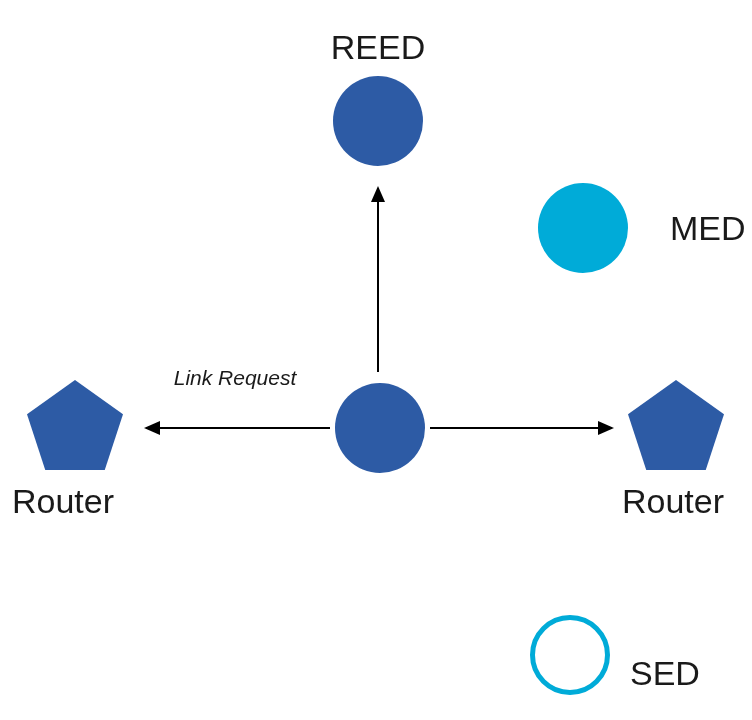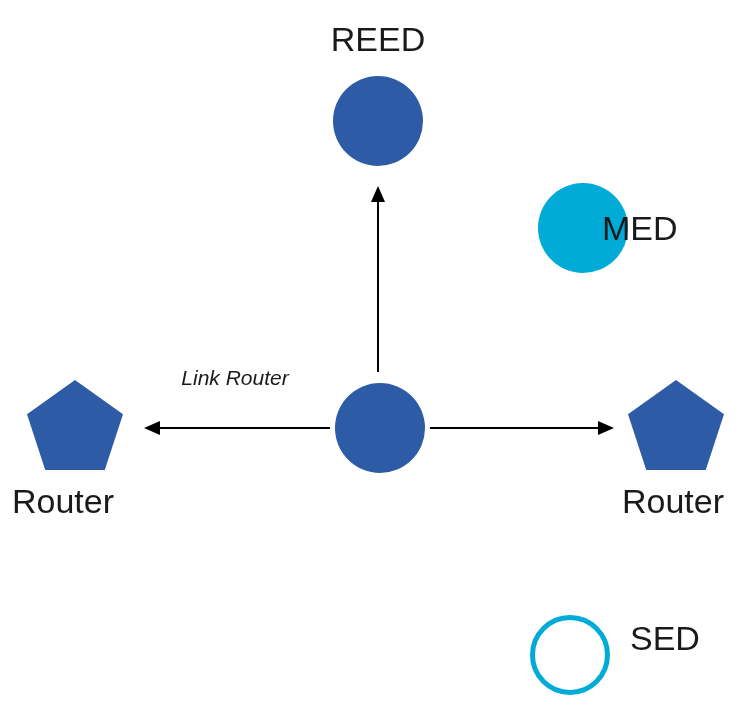--- a/index.html
+++ b/index.html
@@ -51,25 +51,25 @@
   .label {
     position: absolute;
     font-size: 34px;
     font-weight: 500;
     white-space: nowrap;
     color: #1a1a1a;
   }
   .label.hcenter { transform: translateX(-50%); }
   .label.vcenter { transform: translateY(-50%); }
 
-  .reed-label   { left: 378px; top: 20px; }
+  .reed-label   { left: 378px; top: 28px; }
   .reed-node    { left: 333px; top: 76px; }
 
   .med-node     { left: 538px; top: 183px; }
-  .med-label    { left: 602px; top: 228px; }
+  .med-label    { left: 670px; top: 228px; }
 
   .center-node  { left: 335px; top: 383px; }
 
   .annotation {
     position: absolute;
     left: 235px;
     top: 366px;
     transform: translateX(-50%);
     text-align: center;
     font-style: italic;
@@ -78,21 +78,21 @@
     color: #1a1a1a;
     white-space: nowrap;
   }
 
   .router-left-node   { left: 27px;  top: 380px; }
   .router-left-label  { left: 63px;  top: 482px; }
   .router-right-node  { left: 628px; top: 380px; }
   .router-right-label { left: 673px; top: 482px; }
 
   .sed-node  { left: 530px; top: 615px; }
-  .sed-label { left: 630px; top: 638px; }
+  .sed-label { left: 630px; top: 673px; }
 </style>
 </head>
 <body>
 
 <div class="canvas">
 
   <svg class="edges" width="752" height="720" viewBox="0 0 752 720" xmlns="http://www.w3.org/2000/svg">
     <defs>
       <marker id="arrowhead" markerUnits="userSpaceOnUse" markerWidth="16" markerHeight="14" refX="14" refY="7" orient="auto">
         <path d="M0,0 L16,7 L0,14 Z" fill="#000000"></path>
@@ -107,21 +107,21 @@
 
   <div class="node circle reed-node" style="background-color: rgb(45, 91, 165);"></div>
 
   <div class="node circle med-node" style="background-color: rgb(0, 171, 216);"></div>
 
   <div class="label vcenter med-label">MED</div>
 
   <div class="node circle center-node" style="background-color: rgb(45, 91, 165);"></div>
 
   <div class="annotation">
-    <div>Link Router</div>
+    <div>Link Request</div>
   </div>
 
   <div class="node pentagon router-left-node" style="background-color: rgb(45, 91, 165);"></div>
 
   <div class="label hcenter router-left-label">Router</div>
 
   <div class="node pentagon router-right-node" style="background-color: rgb(45, 91, 165);"></div>
 
   <div class="label hcenter router-right-label">Router</div>
 

